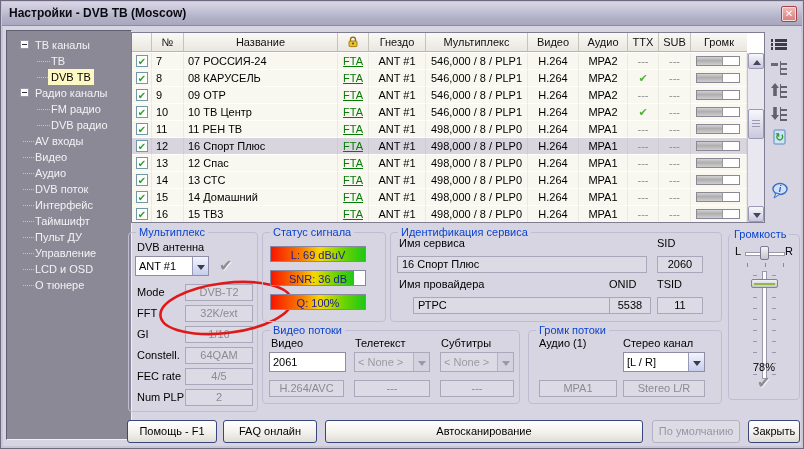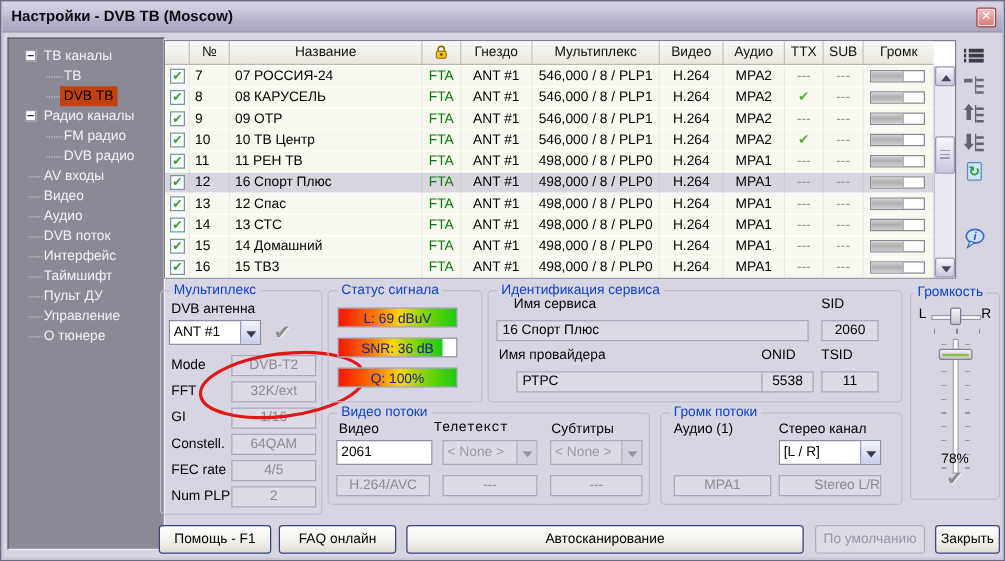--- a/index.html
+++ b/index.html
@@ -15,40 +15,40 @@
   .closebtn{position:absolute;right:5px;top:4px;width:16px;height:16px;
     background:linear-gradient(#f2bcbc,#d97b7b);border:1px solid #a84444;border-radius:2px;
     color:#fff;font-size:10px;font-weight:bold;text-align:center;line-height:14px;
     box-shadow:inset 0 0 0 1px #f4dede;}
   
   .sidebar{position:absolute;left:6px;top:30px;width:126px;height:410px;background:#8b8995;
     border:1px solid;border-color:#5f5d70 #f0eff6 #f0eff6 #5f5d70;padding-top:6px;overflow:hidden;}
   .titem{position:relative;height:16px;color:#f3f2f6;white-space:nowrap;}
   .titem .lbl{position:absolute;left:28px;top:0;line-height:16px;}
   .titem.lvl1 .lbl{left:44px;}
-  .titem .lbl.sel{background:#c2410c;color:#000;padding:0 3px;left:25px;}
+  .titem .lbl.sel{background:#fef9c3;color:#000;padding:0 3px;left:25px;}
   .titem.lvl1 .lbl.sel{left:41px;}
   .expander{position:absolute;left:13px;top:3px;width:9px;height:9px;background:#fff;border:1px solid #9a98a8;}
   .expander::after{content:"";position:absolute;left:1px;top:3px;width:5px;height:1px;background:#30303a;}
   .stub{position:absolute;top:8px;border-top:1px dotted #c6c5ce;}
   .stub.s0{left:16px;width:11px;}
   .stub.s1{left:30px;width:13px;}
   
   .table{position:absolute;left:131px;top:32px;width:634px;height:191px;background:#fff;
     border:1px solid #7f7d92;}
   .thead{position:absolute;left:0;top:0;right:17px;height:19px;display:flex;
     background:linear-gradient(#faf9f5,#e9e7df);border-bottom:1px solid #b9b7ad;}
   .hc{flex:none;border-right:1px solid #c6c4ba;display:flex;align-items:center;justify-content:center;
     font-size:11px;color:#111;overflow:hidden;}
   .tbody{position:absolute;left:0;top:20px;right:17px;bottom:0;overflow:hidden;}
   .trow{display:flex;height:17px;background:#f9f8f0;}
   .trow.sel{background:#d8d5de;}
   .c{flex:none;line-height:16px;border-right:1px solid rgba(120,120,110,0.10);
     border-bottom:1px solid #fffefb;overflow:hidden;white-space:nowrap;}
-  .c0{width:20px;}.c1{width:32px;}.c2{width:154px;}.c3{width:31px;}.c4{width:57px;}
+  .c0{width:20px;}.c1{width:32px;}.c2{width:154px;}.c3{width:31px;text-decoration:underline;}.c4{width:57px;}
   .c5{width:102px;}.c6{width:51px;}.c7{width:49px;}.c8{width:31px;}.c9{width:32px;}
   .c10{width:55px;flex:1 1 auto;}
   .col-num{padding-left:4px;}
   .col-name{padding-left:4px;}
   .cen{text-align:center;}
   .fta{color:#087a08;text-align:center;}
   .gray{color:#8e8e94;text-align:center;}
   .gck{color:#55b33b;font-size:11px;text-align:center;}
   .cbx{display:inline-block;width:12px;height:12px;margin:2px 0 0 4px;background:#fff;
     border:1px solid #6f98a8;line-height:10px;text-align:center;}
@@ -184,20 +184,24 @@
       <div class="titem">
         <span class="stub s0"></span>
         <span class="lbl">Пульт ДУ</span>
       </div>
       <div class="titem">
         <span class="stub s0"></span>
         <span class="lbl">Управление</span>
       </div>
       <div class="titem">
         <span class="stub s0"></span>
+        <span class="lbl">LCD и OSD</span>
+      </div>
+      <div class="titem">
+        <span class="stub s0"></span>
         <span class="lbl">О тюнере</span>
       </div>
     </div>
 
   <div class="table">
     <div class="thead">
       <div class="hc c0"></div>
       <div class="hc c1">№</div>
       <div class="hc c2">Название</div>
       <div class="hc c3">
@@ -452,21 +456,21 @@
         </div>
         <div class="sigbar" style="top: 61px;">
           <span class="sigfill" style="width: 100%;"></span>
           <span class="sigtext">Q: 100%</span>
         </div>
       </div>
   </div>
 
   <div class="group" style="left:390px;top:232px;width:332px;height:90px;">
     <span class="gtitle">Идентификация сервиса</span>
-    <span class="flabel" style="left:20px;top:4px;">Имя сервиса</span>
+    <span class="flabel" style="left:8px;top:4px;">Имя сервиса</span>
     <span class="flabel" style="left:266px;top:4px;">SID</span>
     <div class="ro black leftal" style="left:6px;top:23px;width:250px;">16 Спорт Плюс</div>
     <div class="ro black" style="left:266px;top:23px;width:46px;">2060</div>
     <span class="flabel" style="left:8px;top:45px;">Имя провайдера</span>
     <span class="flabel" style="left:218px;top:45px;">ONID</span>
     <span class="flabel" style="left:266px;top:45px;">TSID</span>
     <div class="ro black leftal" style="left:22px;top:64px;width:204px;">РТРС</div>
     <div class="ro black" style="left:218px;top:64px;width:42px;">5538</div>
     <div class="ro black" style="left:266px;top:64px;width:46px;">11</div>
   </div>
@@ -482,21 +486,21 @@
     <div class="vticks" style="left:43px;"></div>
     <div class="vtrack"></div>
     <div class="vthumb"></div>
     <div class="vpercent">78%</div>
     <span class="confirm" style="left:28px;top:138px;">✔</span>
   </div>
 
   <div class="group" style="left:262px;top:330px;width:258px;height:74px;">
     <span class="gtitle">Видео потоки</span>
     <span class="flabel" style="left:8px;top:6px;">Видео</span>
-    <span class="flabel" style="left:84px;top:6px;font-family:Liberation Mono, monospace;">Телетекст</span>
+    <span class="flabel" style="left:92px;top:6px;">Телетекст</span>
     <span class="flabel" style="left:178px;top:6px;">Субтитры</span>
     <div class="textinput" style="left:6px;top:21px;width:77px;">2061</div>
     <div class="combo disabled" style="left:91px;top:21px;width:76px;">
       <span class="cval">&lt; None &gt;</span>
       <span class="carrow"></span>
     </div>
     <div class="combo disabled" style="left:177px;top:21px;width:74px;">
       <span class="cval">&lt; None &gt;</span>
       <span class="carrow"></span>
     </div>
@@ -507,21 +511,21 @@
 
   <div class="group" style="left:528px;top:330px;width:194px;height:74px;">
     <span class="gtitle">Громк потоки</span>
     <span class="flabel" style="left:10px;top:6px;">Аудио (1)</span>
     <span class="flabel" style="left:94px;top:6px;">Стерео канал</span>
     <div class="combo" style="left:94px;top:21px;width:82px;">
       <span class="cval">[L / R]</span>
       <span class="carrow"></span>
     </div>
     <div class="ro" style="left:10px;top:49px;width:78px;">MPA1</div>
-    <div class="ro" style="left:94px;top:49px;width:82px;text-align:right;">Stereo L/R</div>
+    <div class="ro" style="left:94px;top:49px;width:82px;">Stereo L/R</div>
   </div>
 
   <div class="xbtn" style="left:127px;width:90px;">Помощь - F1</div>
   <div class="xbtn" style="left:325px;width:318px;">Автосканирование</div>
   <div class="xbtn" style="left:223px;width:94px;">FAQ онлайн</div>
   <div class="xbtn disabled" style="left:652px;width:88px;">По умолчанию</div>
   <div class="xbtn" style="left:748px;width:52px;">Закрыть</div>
 
 </div>
 

